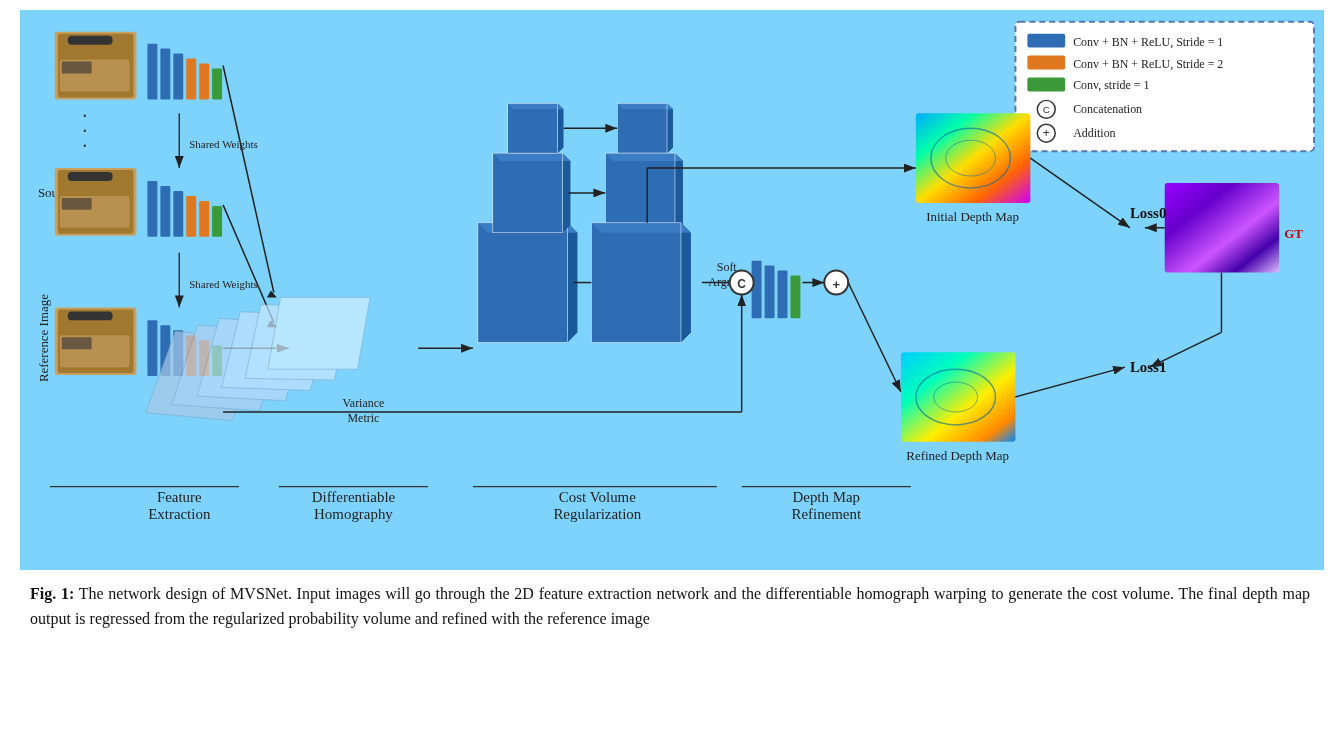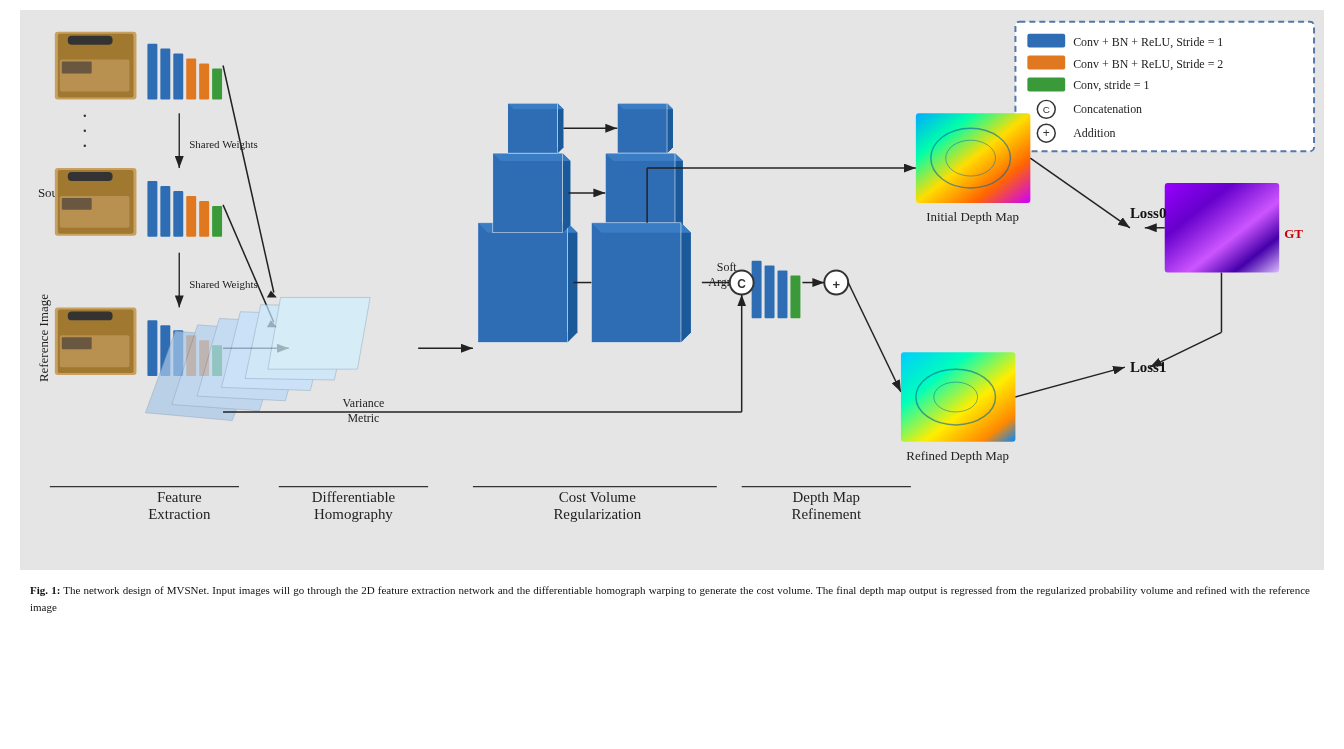--- a/index.html
+++ b/index.html
@@ -14,28 +14,28 @@
     .main-container {
       width: 1344px;
       padding: 10px 20px;
     }
 
     
     .diagram-area {
       width: 100%;
       height: 560px;
       position: relative;
-      background: #e5e5e5;
+      background: #7dd3fc;
     }
 
     
     .caption-area {
       margin-top: 12px;
       padding: 0 10px;
-      font-size: 11px;
+      font-size: 16px;
       line-height: 1.55;
       color: #111;
       text-align: justify;
       max-width: 1300px;
     }
 
     
     .diagram-svg {
       position: absolute;
       top: 0; left: 0;

